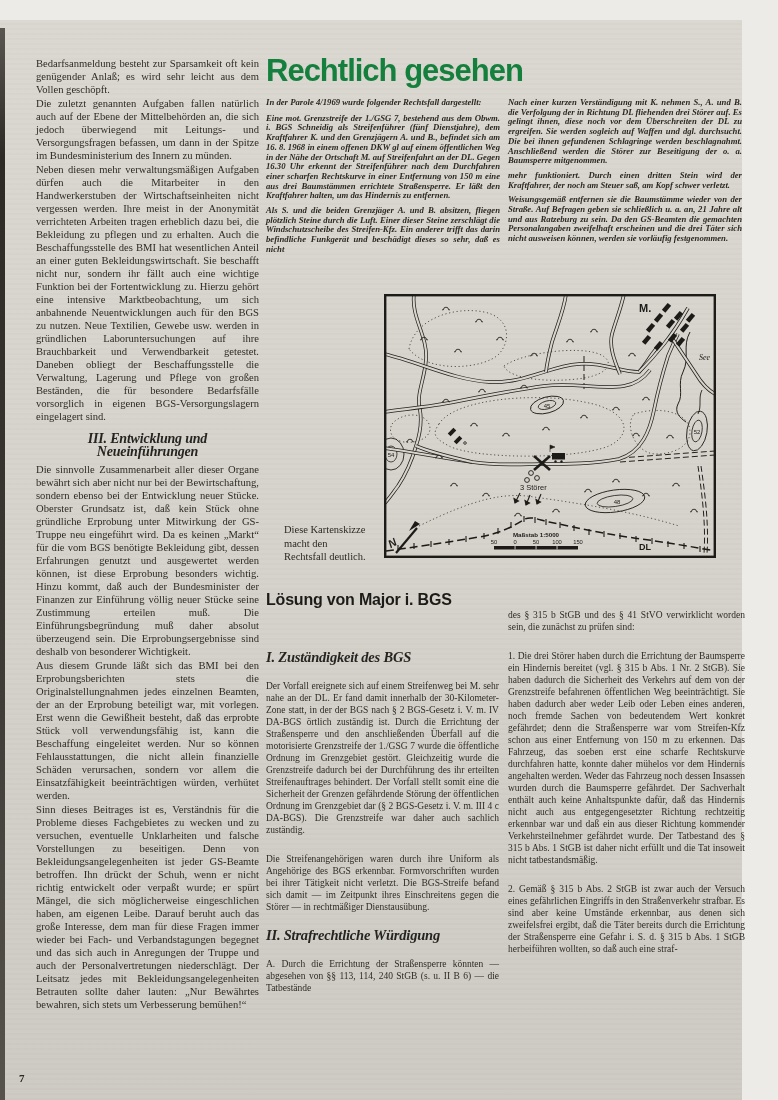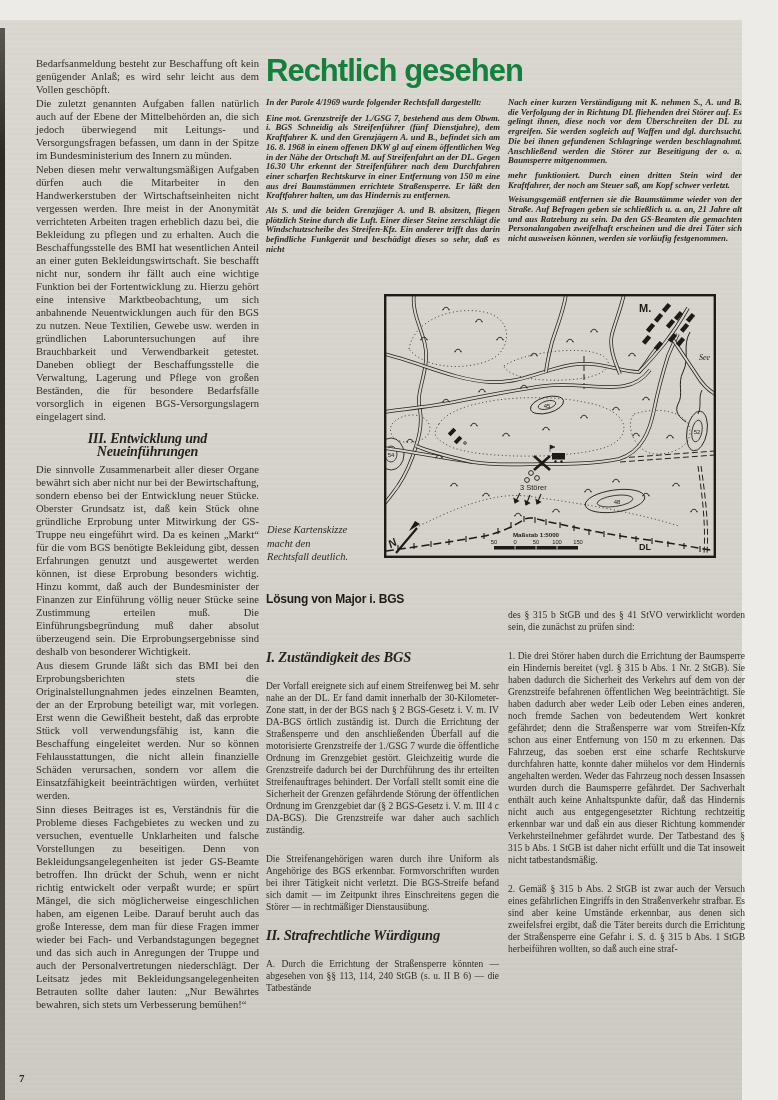--- a/index.html
+++ b/index.html
@@ -33,43 +33,43 @@
   .intro-col p{margin:0 0 5px 0;}
   .intro-col p.lead{font-weight:700;margin-bottom:6px;}
   
   .map{position:absolute;left:384px;top:294px;width:332px;height:264px;}
   .map svg{display:block;width:332px;height:264px;}
   .ink{stroke:#23211d;fill:none;}
   .road-c{stroke:#23211d;fill:none;stroke-width:3.6;}
   .road-f{stroke:#d7d4cd;fill:none;stroke-width:2.1;}
   .dotted{stroke:#33302a;fill:none;stroke-width:0.8;stroke-dasharray:1.2 2.6;}
   .mtxt{font-family:"Liberation Sans",sans-serif;fill:#1d1b18;}
-  .caption{position:absolute;left:267px;top:523px;width:116px;
-           font-style:italic;font-size:10.5px;line-height:13.5px;color:#2c2924;}
+  .caption{position:absolute;left:284px;top:523px;width:116px;
+           font-size:10.5px;line-height:13.5px;color:#2c2924;}
   
   .author{position:absolute;left:266px;top:590px;width:242px;
           font-family:"Liberation Sans",sans-serif;font-weight:700;
-          font-size:12px;line-height:19px;letter-spacing:-0.2px;color:#1d1b17;}
+          font-size:16px;line-height:19px;letter-spacing:-0.2px;color:#1d1b17;}
   .sol-col{font-size:9.5px;line-height:12px;text-align:justify;hyphens:auto;color:#2e2b25;}
   .sol-mid{position:absolute;left:266px;top:651px;width:233px;}
   .sol-right{position:absolute;left:508px;top:592px;width:237px;}
   .sol-col p{margin:17px 0 6px 0;}
   .ital-head{font-style:italic;font-weight:700;font-size:14.5px;letter-spacing:-0.2px;
              margin:0 0 8px 0;color:#262420;text-align:left;}
   .ital-head.second{margin-top:16px;}
 </style>
 </head>
 <body>
 
 <div class="page">
   <div class="paper"></div>
   <div class="spine"></div>
 
   <div class="col-left">
-    <p>Bedarfsanmeldung besteht zur Beschaffung oft kein genügender Anlaß; es wird sehr leicht aus dem Vollen geschöpft.</p>
+    <p>Bedarfsanmeldung besteht zur Sparsamkeit oft kein genügender Anlaß; es wird sehr leicht aus dem Vollen geschöpft.</p>
     <p>Die zuletzt genannten Aufgaben fallen natürlich auch auf der Ebene der Mittelbehörden an, die sich jedoch überwiegend mit Leitungs- und Versorgungsfragen befassen, um dann in der Spitze im Bundesministerium des Innern zu münden.</p>
     <p>Neben diesen mehr verwaltungsmäßigen Aufgaben dürfen auch die Mitarbeiter in den Handwerkerstuben der Wirtschaftseinheiten nicht vergessen werden. Ihre meist in der Anonymität verrichteten Arbeiten tragen erheblich dazu bei, die Bekleidung zu pflegen und zu erhalten. Auch die Beschaffungsstelle des BMI hat wesentlichen Anteil an einer guten Bekleidungswirtschaft. Sie beschafft nicht nur, sondern ihr fällt auch eine wichtige Funktion bei der Fortentwicklung zu. Hierzu gehört eine intensive Marktbeobachtung, um sich anbahnende Neuentwicklungen auch für den BGS zu nutzen. Neue Textilien, Gewebe usw. werden in gründlichen Laboruntersuchungen auf ihre Brauchbarkeit und Verwendbarkeit getestet. Daneben obliegt der Beschaffungsstelle die Verwaltung, Lagerung und Pflege von großen Beständen, die für besondere Bedarfsfälle vorsorglich in eigenen BGS-Versorgungslagern eingelagert sind.</p>
     <h3 class="sec-head">III. Entwicklung und Neueinführungen</h3>
     <p>Die sinnvolle Zusammenarbeit aller dieser Organe bewährt sich aber nicht nur bei der Bewirtschaftung, sondern ebenso bei der Entwicklung neuer Stücke. Oberster Grundsatz ist, daß kein Stück ohne gründliche Erprobung unter Mitwirkung der GS-Truppe neu eingeführt wird. Da es keinen „Markt“ für die vom BGS benötigte Bekleidung gibt, dessen Erfahrungen genutzt und ausgewertet werden können, ist diese Erprobung besonders wichtig. Hinzu kommt, daß auch der Bundesminister der Finanzen zur Einführung völlig neuer Stücke seine Zustimmung erteilen muß. Die Einführungsbegründung muß daher absolut überzeugend sein. Die Erprobungsergebnisse sind deshalb von besonderer Wichtigkeit.</p>
     <p>Aus diesem Grunde läßt sich das BMI bei den Erprobungsberichten stets die Originalstellungnahmen jedes einzelnen Beamten, der an der Erprobung beteiligt war, mit vorlegen. Erst wenn die Gewißheit besteht, daß das erprobte Stück voll verwendungsfähig ist, kann die Beschaffung eingeleitet werden. Nur so können Fehlausstattungen, die nicht allein finanzielle Schäden verursachen, sondern vor allem die Einsatzfähigkeit beeinträchtigen würden, verhütet werden.</p>
     <p>Sinn dieses Beitrages ist es, Verständnis für die Probleme dieses Fachgebietes zu wecken und zu versuchen, eventuelle Unklarheiten und falsche Vorstellungen zu beseitigen. Denn von Bekleidungsangelegenheiten ist jeder GS-Beamte betroffen. Ihn drückt der Schuh, wenn er nicht richtig entwickelt oder verpaßt wurde; er spürt Mängel, die sich möglicherweise eingeschlichen haben, am eigenen Leibe. Darauf beruht auch das große Interesse, dem man für diese Fragen immer wieder bei Fach- und Verbandstagungen begegnet und das sich auch in Anregungen der Truppe und auch der Personalvertretungen niederschlägt. Der Leitsatz jedes mit Bekleidungsangelegenheiten Betrauten sollte daher lauten: „Nur Bewährtes bewahren, sich stets um Verbesserung bemühen!“</p>
   </div>
 
   <div class="pagenum">7</div>
 

